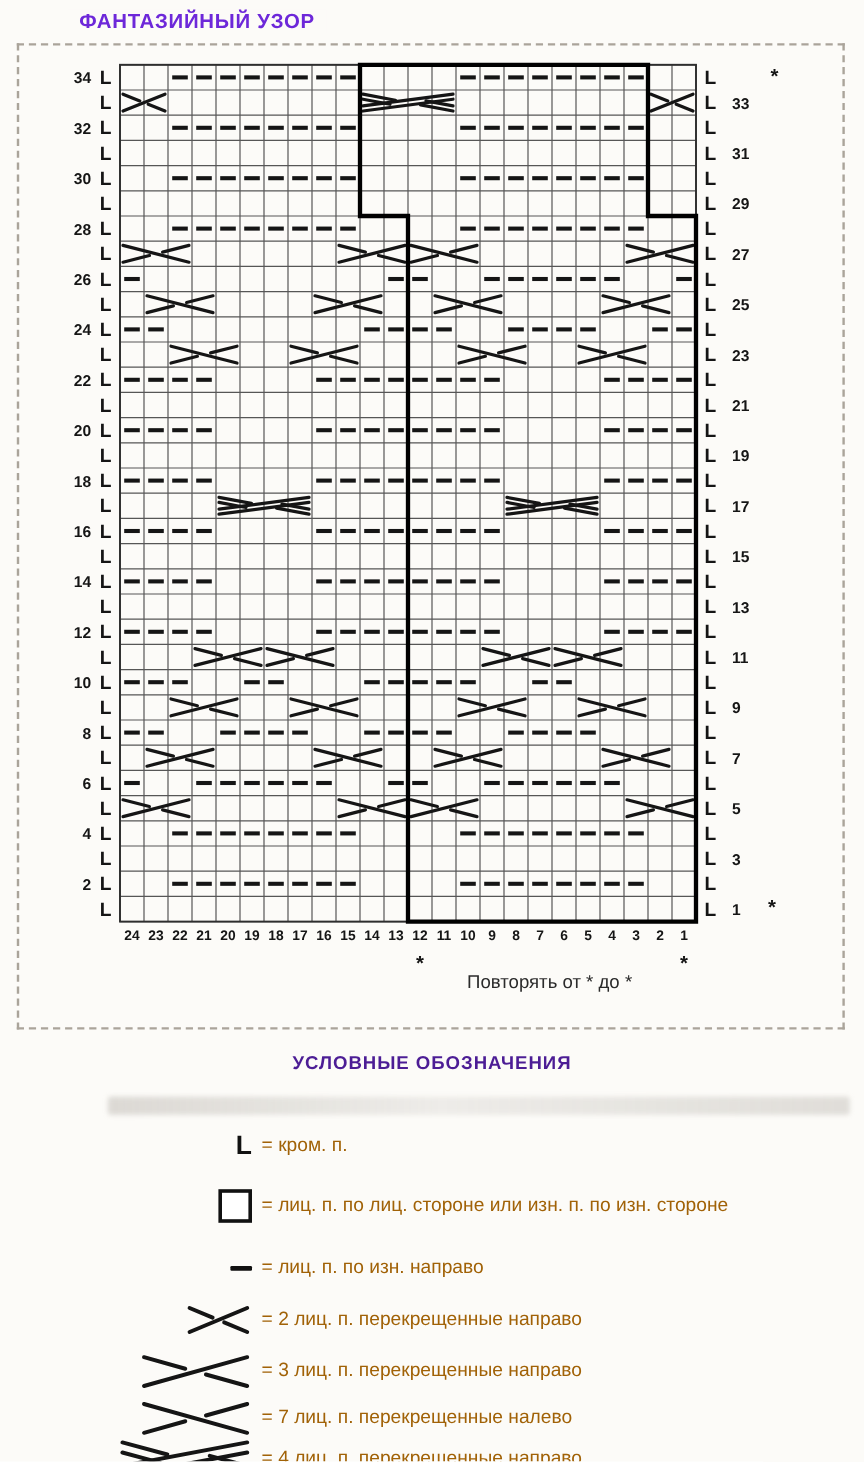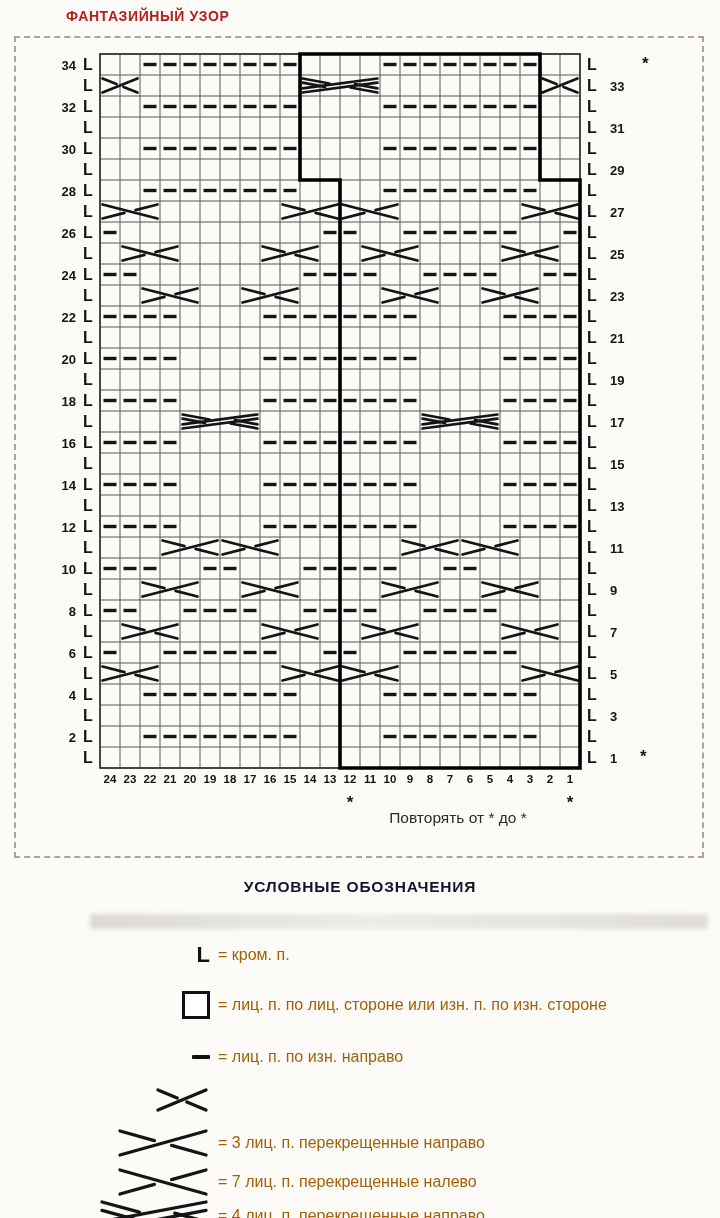--- a/index.html
+++ b/index.html
@@ -1,24 +1,24 @@
 <!DOCTYPE html>
 <html><head>
 <meta charset="utf-8">
 <style>
   html,body{margin:0;padding:0;}
   .page{position:relative;width:720px;height:1218px;background:#fcfbf8;overflow:hidden;
         font-family:"Liberation Sans",sans-serif;color:#1c1c1c;}
   .dashed-frame{position:absolute;left:14px;top:36px;width:686px;height:818px;
         border:2px dashed #aaa49a;}
   .chart-title{position:absolute;left:56px;top:8px;background:#fcfbf8;padding:0 10px;
-        font-size:14px;font-weight:bold;letter-spacing:.6px;color:#b91c1c;white-space:nowrap;}
+        font-size:17px;font-weight:bold;letter-spacing:.6px;color:#6d28d9;white-space:nowrap;}
   #chart-svg{position:absolute;left:0;top:0;}
   .legend-heading{position:absolute;left:0;top:878px;width:720px;text-align:center;
-        font-size:15.5px;font-weight:bold;letter-spacing:.8px;color:#0f172a;}
+        font-size:15.5px;font-weight:bold;letter-spacing:.8px;color:#4c1d95;}
   .scan-artifact{position:absolute;left:90px;top:914px;width:618px;height:15px;border-radius:2px;
         background:linear-gradient(90deg,rgba(158,152,144,.34),rgba(158,152,144,.15) 45%,rgba(158,152,144,.30));
         filter:blur(2px);}
   .legend-items{position:absolute;left:86px;top:0;width:620px;}
   .legend-row{position:absolute;display:flex;align-items:center;height:34px;}
   .glyph-slot{width:124px;display:flex;justify-content:flex-end;align-items:center;}
   .legend-text{margin-left:8px;font-size:16px;color:#a16207;white-space:nowrap;}
   .glyph-L{font-size:22px;font-weight:bold;color:#111;line-height:1;}
   .glyph-box{width:22px;height:22px;border:3px solid #111;background:#fff;}
   .glyph-dash{width:18px;height:4px;background:#111;border-radius:1px;}
@@ -690,20 +690,21 @@
         <div class="glyph-slot">
           <svg width="56" height="30">
             <g></g>
             <g>
               <line x1="4" y1="25" x2="52" y2="5" stroke="#151515" stroke-width="3.3" stroke-linecap="round"></line>
               <line x1="4" y1="5" x2="23.200000000000003" y2="13" stroke="#151515" stroke-width="3.3" stroke-linecap="round"></line>
               <line x1="32.8" y1="17" x2="52" y2="25" stroke="#151515" stroke-width="3.3" stroke-linecap="round"></line>
             </g>
           </svg>
         </div>
+        <span class="legend-text">= 2 лиц. п. перекрещенные направо</span>
       </div>
       <div class="legend-row" style="top: 1126px;">
         <div class="glyph-slot">
           <svg width="94" height="34">
             <g></g>
             <g>
               <line x1="4" y1="29" x2="90" y2="5" stroke="#151515" stroke-width="3.3" stroke-linecap="round"></line>
               <line x1="4" y1="5" x2="38.4" y2="14.600000000000001" stroke="#151515" stroke-width="3.3" stroke-linecap="round"></line>
               <line x1="55.6" y1="19.4" x2="90" y2="29" stroke="#151515" stroke-width="3.3" stroke-linecap="round"></line>
             </g>

